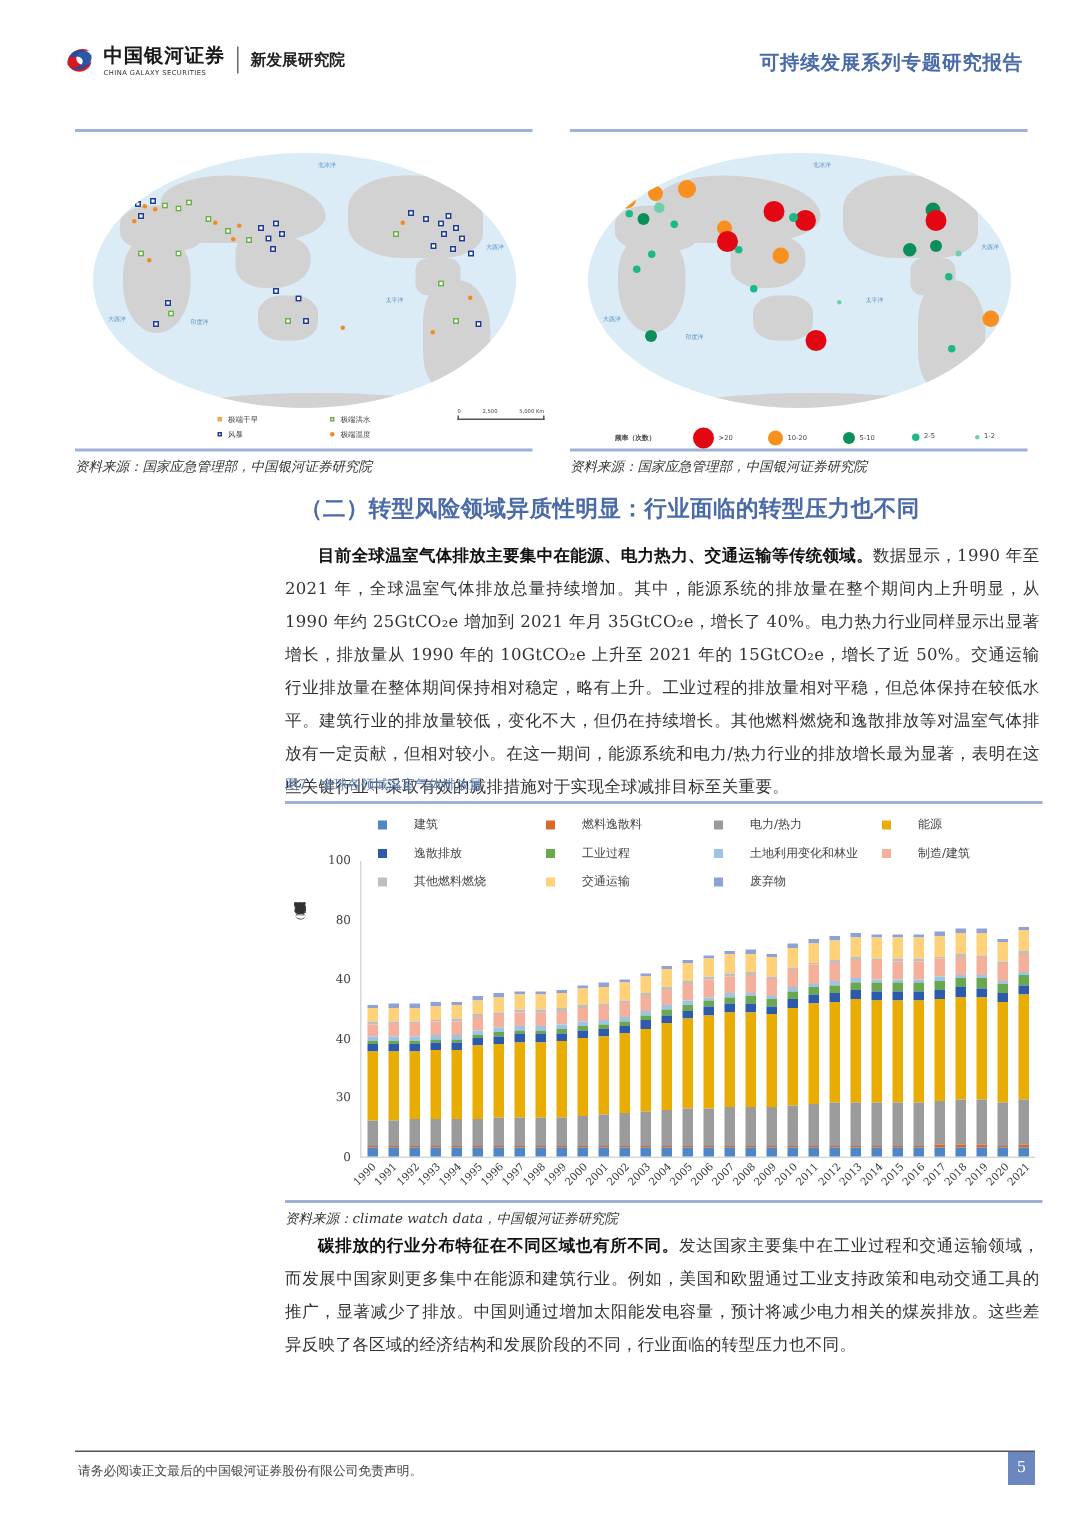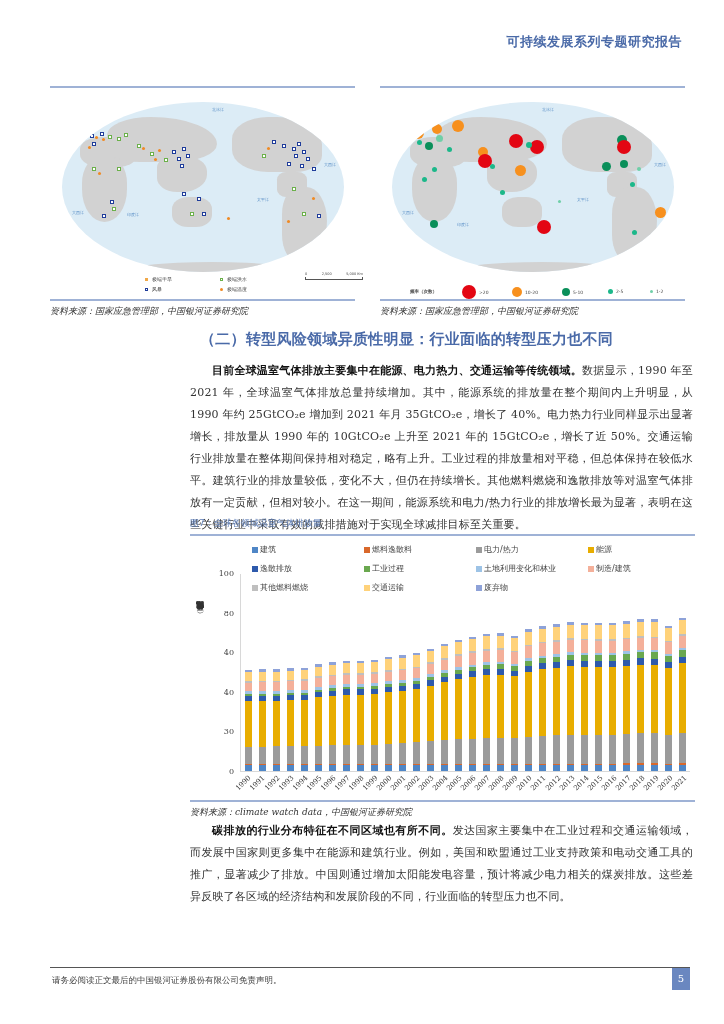--- a/index.html
+++ b/index.html
@@ -35,40 +35,55 @@
   .scale-bar { position: absolute; left: 255px; top: 180px; width: 58px; font-family: "DejaVu Sans", sans-serif; font-size: 3.5px; color: #444; }
   .legend6 { position: absolute; left: 10px; top: 197px; width: 300px; font-family: "DejaVu Sans", sans-serif; font-size: 4.5px; color: #444; }
 
   .section-title { position: absolute; left: 200px; top: 330px; font-family: "DejaVu Serif", serif; font-weight: bold; font-size: 15px; color: #4a6aa8; letter-spacing: 0.3px; }
   .para { position: absolute; left: 190px; width: 503px; font-family: "DejaVu Serif", serif; font-size: 11px; line-height: 22px; color: #333; text-align: justify; letter-spacing: 0.2px; }
   .para b { color: #111; }
 
   .fig7 { position: absolute; left: 190px; top: 517px; width: 505px; }
   .chart-box { position: relative; width: 505px; height: 262px; }
   .legend7 { position: absolute; left: 62px; top: 8px; width: 440px; font-family: "DejaVu Sans", sans-serif; font-size: 8px; color: #444; }
-  .legend7 .li { position: absolute; white-space: nowrap; display: flex; align-items: center; gap: 2px; }
+  .legend7 .li { position: absolute; white-space: nowrap; display: flex; align-items: center; gap: 18px; }
   .legend7 .sw { width: 6px; height: 6px; display: inline-block; }
   .ylabel { position: absolute; left: 6px; top: 80px; width: 14px; font-family: "DejaVu Sans", sans-serif; font-size: 8px; color: #333; writing-mode: vertical-rl; transform: rotate(180deg); }
   .yticks { position: absolute; left: 22px; top: 0; width: 22px; font-family: "DejaVu Serif", serif; font-size: 8px; color: #444; text-align: right; }
   .yticks span { position: absolute; right: 0; }
   .plot { position: absolute; left: 50px; top: 38px; width: 450px; height: 198px; border-left: 1px solid #d8d8d8; border-bottom: 1px solid #d8d8d8; }
   .bars { position: absolute; left: 4px; bottom: 0; right: 4px; height: 100%; display: flex; align-items: flex-end; justify-content: space-between; }
   .bar { width: 6.5px; display: flex; flex-direction: column-reverse; }
   .bar div { width: 100%; }
   .xticks { position: absolute; left: 50px; top: 238px; width: 450px; height: 24px; }
   .xticks span { position: absolute; top: 0; font-family: "DejaVu Serif", serif; font-size: 7px; color: #333; transform: rotate(-45deg); transform-origin: right top; white-space: nowrap; }
 
   .footer-rule { position: absolute; left: 50px; top: 967px; width: 640px; height: 1px; background: #555; }
   .footer-text { position: absolute; left: 52px; top: 975px; font-family: "DejaVu Sans", sans-serif; font-size: 8.5px; color: #444; }
   .page-num { position: absolute; left: 672px; top: 968px; width: 18px; height: 22px; background: #6a87c0; color: #fff; font-family: "DejaVu Serif", serif; font-size: 10px; text-align: center; line-height: 22px; }
 </style>
 </head>
 <body>
 
 <div class="header">
+  <div class="logo">
+    <div class="logo-mark">
+      <svg width="22" height="22" viewBox="0 0 22 22">
+        <circle cx="11" cy="11" r="10" fill="#ffffff"></circle>
+        <path d="M3 14 C2 6 12 1 18 5 C13 4 8 7 9 11 C10 15 16 15 19 12 C18 19 8 22 3 14 Z" fill="#d71920"></path>
+        <path d="M19 8 C20 15 11 20 5 16 C10 17 14 14 13 11 C12 8 7 8 4 10 C5 4 15 2 19 8 Z" fill="#1f4fa0" opacity="0.95"></path>
+      </svg>
+    </div>
+    <div style="margin-left:5px;">
+      <div class="logo-text-cn">中国银河证券</div>
+      <div class="logo-text-en">CHINA GALAXY SECURITIES</div>
+    </div>
+    <div class="logo-divider"></div>
+    <div class="logo-dept">新发展研究院</div>
+  </div>
   <div class="report-title">可持续发展系列专题研究报告</div>
 </div>
 
 <div class="fig5">
   <div class="fig-rule" style="margin-top:4px;"></div>
   <div class="map-area">
     <div class="map-ellipse">
       <div class="land" style="left:18px;top:35px;width:55px;height:30px;border-radius:40% 50% 30% 40%;"></div>
       <div class="land" style="left:45px;top:15px;width:110px;height:45px;border-radius:40% 60% 40% 30%;"></div>
       <div class="land" style="left:20px;top:55px;width:45px;height:65px;border-radius:40% 40% 50% 50%;"></div>

